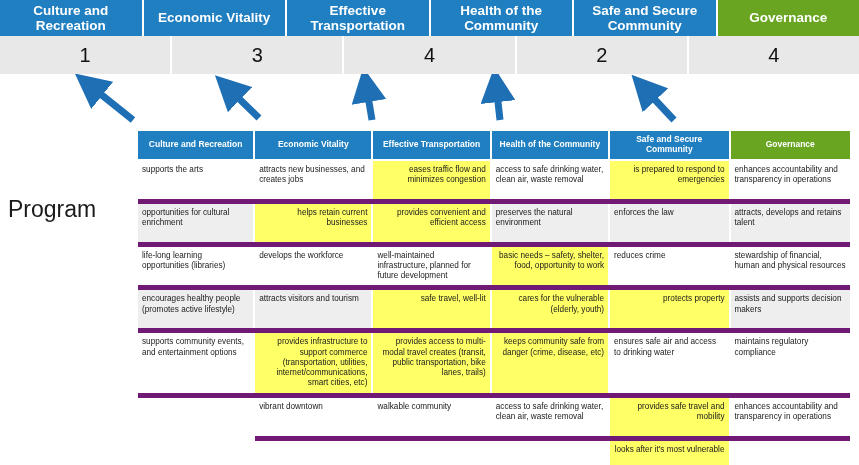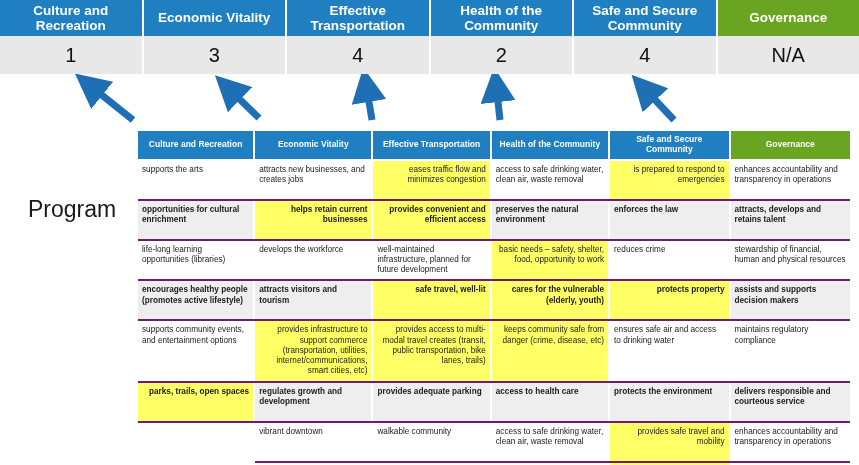--- a/index.html
+++ b/index.html
@@ -78,21 +78,21 @@
 
   
   .caption {
     position: absolute;
     left: 8px;
     top: 196px;
     width: 128px;
     font-size: 23px;
     color: #1a1a1a;
     line-height: 1.18;
-    text-align: center;
+    text-align: left;
   }
 
   
   .matrix {
     position: absolute;
     left: 138px;
     top: 131px;
     width: 712px;
     border-collapse: collapse;
     table-layout: fixed;
@@ -112,26 +112,26 @@
     background: #6aa521;
     border-right: none;
   }
   .matrix td {
     font-size: 8.2px;
     color: #1a1a1a;
     vertical-align: top;
     padding: 4px 4px;
     line-height: 1.25;
     border-right: 2px solid #ffffff;
-    border-bottom: 2px solid #701a75;
+    border-bottom: 5px solid #701a75;
     background: #ffffff;
     height: 30px;
   }
   .matrix td:last-child { border-right: none; }
-  .matrix tr.alt td { background: #eeeeee; font-weight: bold; }
+  .matrix tr.alt td { background: #eeeeee; }
   .matrix td.hl { background: #ffff66 !important; text-align: right; }
   .matrix td.empty { background: #ffffff !important; border-bottom-color:#ffffff; }
   .matrix tr.alt td.empty { background: #ffffff !important; }
 </style>
 </head>
 <body>
 
 <div class="top-band">
   <div class="top-cell">Culture and Recreation</div>
   <div class="top-cell">Economic Vitality</div>
@@ -140,21 +140,20 @@
   <div class="top-cell">Safe and Secure Community</div>
   <div class="top-cell green">Governance</div>
 </div>
 
 <div class="score-band">
   <div class="score-cell">1</div>
   <div class="score-cell">3</div>
   <div class="score-cell">4</div>
   <div class="score-cell">2</div>
   <div class="score-cell">4</div>
-  <div class="score-cell">N/A</div>
 </div>
 
 <svg class="arrows" width="859" height="58" viewBox="0 0 859 58">
   <defs>
     <marker id="ah" markerWidth="5" markerHeight="5" refX="2.6" refY="2.5" orient="auto">
       <path d="M0,0 L5,2.5 L0,5 z" fill="#1f6fb5"></path>
     </marker>
   </defs>
   <line x1="133" y1="46" x2="88" y2="10" stroke="#1f6fb5" stroke-width="7" marker-end="url(#ah)"></line>
   <line x1="259" y1="44" x2="227" y2="13" stroke="#1f6fb5" stroke-width="7" marker-end="url(#ah)"></line>
@@ -220,28 +219,20 @@
         <td>assists and supports decision makers</td>
       </tr>
       <tr>
         <td>supports community events, and entertainment options</td>
         <td class="hl">provides infrastructure to support commerce (transportation, utilities, internet/communications, smart cities, etc)</td>
         <td class="hl">provides access to multi-modal travel creates (transit, public transportation, bike lanes, trails)</td>
         <td class="hl">keeps community safe from danger (crime, disease, etc)</td>
         <td>ensures safe air and access to drinking water</td>
         <td>maintains regulatory compliance</td>
       </tr>
-      <tr class="alt">
-        <td class="hl">parks, trails, open spaces</td>
-        <td>regulates growth and development</td>
-        <td>provides adequate parking</td>
-        <td>access to health care</td>
-        <td>protects the environment</td>
-        <td>delivers responsible and courteous service</td>
-      </tr>
       <tr>
         <td class="empty"></td>
         <td>vibrant downtown</td>
         <td>walkable community</td>
         <td>access to safe drinking water, clean air, waste removal</td>
         <td class="hl">provides safe travel and mobility</td>
         <td>enhances accountability and transparency in operations</td>
       </tr>
       <tr class="alt">
         <td class="empty"></td>

